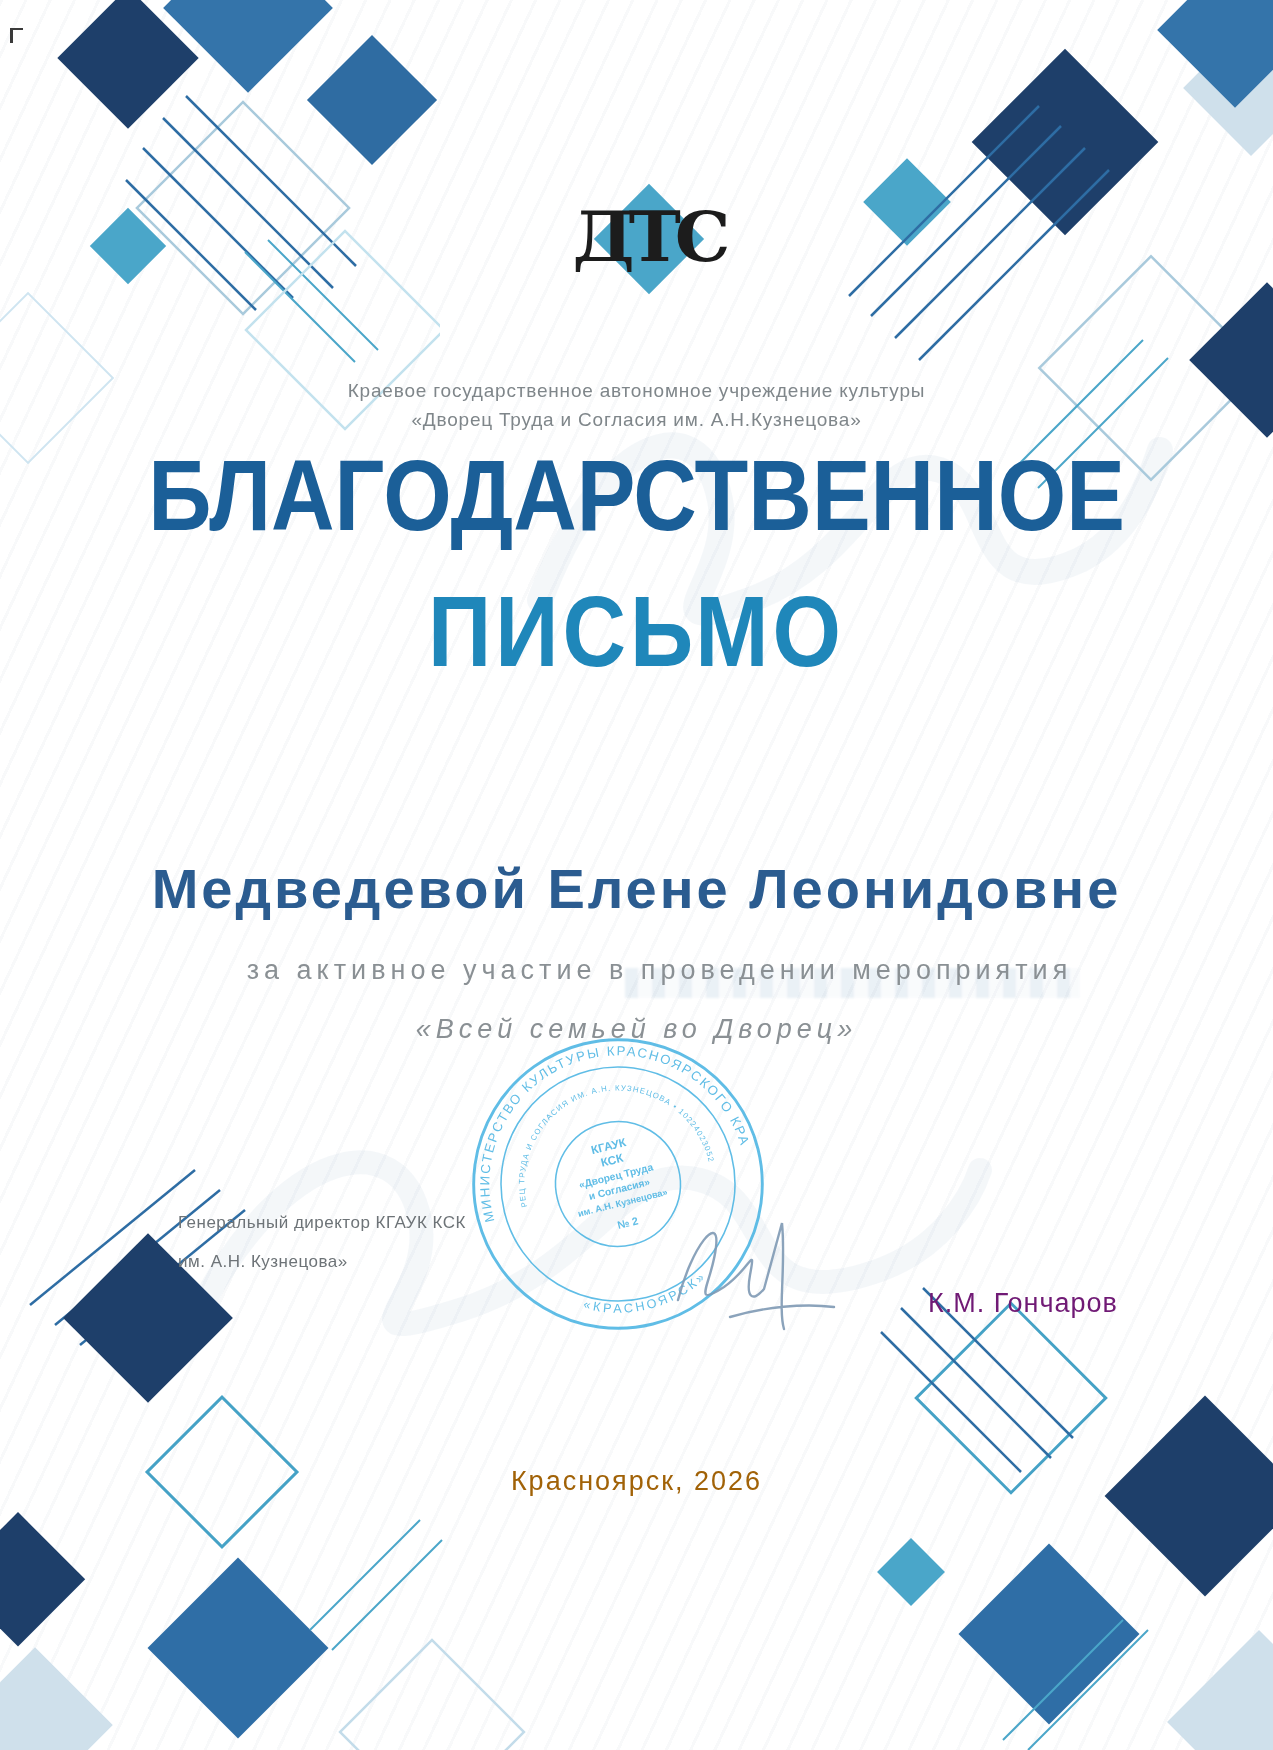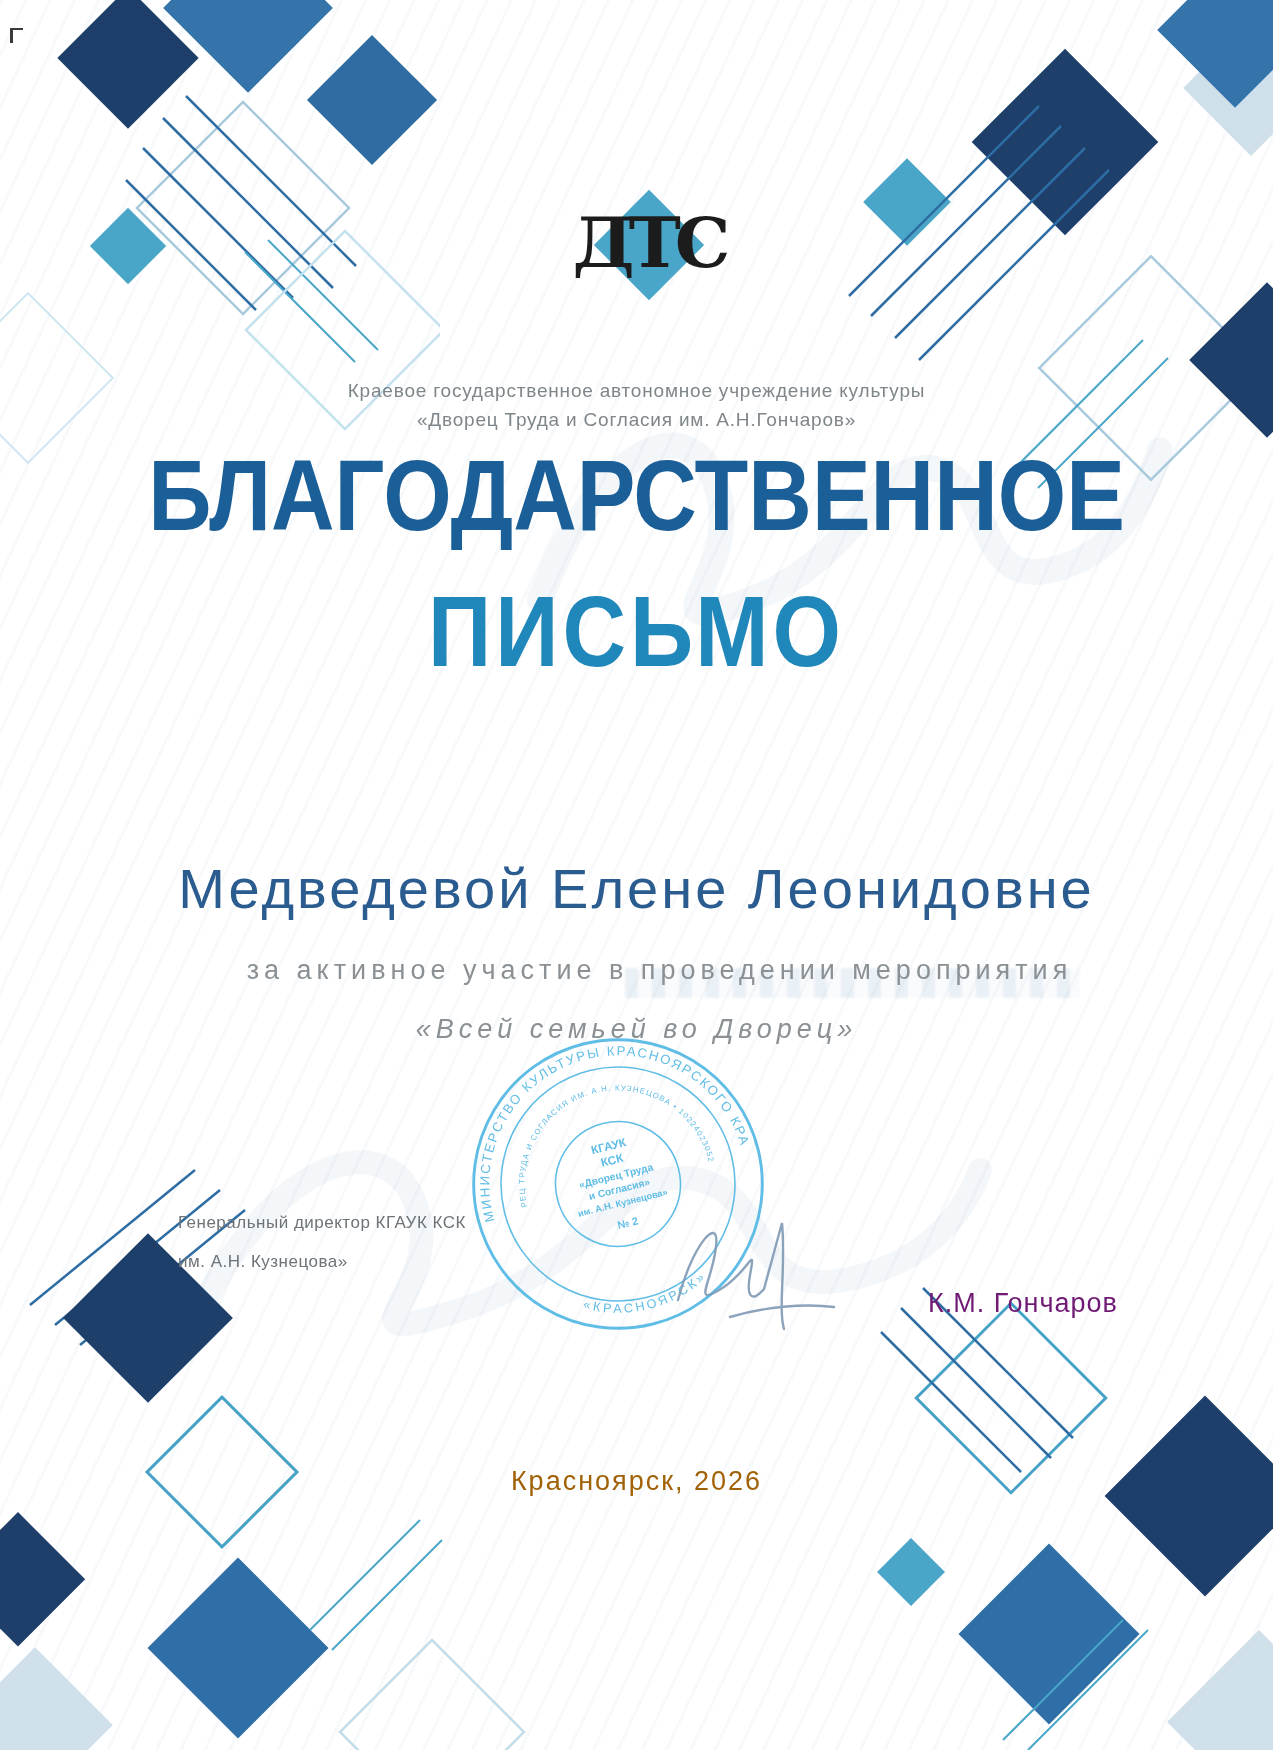--- a/index.html
+++ b/index.html
@@ -29,39 +29,39 @@
   .scan-mark{left:10px;top:28px;width:10px;height:13px;
     border-left:3px solid #3a3a3a;border-top:2px solid #3a3a3a;z-index:5;}
   .scan-band{left:625px;top:968px;width:455px;height:30px;z-index:1;
     background:repeating-linear-gradient(90deg,rgba(92,142,182,.45) 0 13px,rgba(180,205,225,.25) 13px 27px);
     opacity:.28;filter:blur(1px);}
 
   
   .wm{opacity:.055;z-index:0;}
 
   
-  .logo{top:192px;height:118px;z-index:2;margin-left:24px;}
+  .logo{top:186px;height:118px;z-index:2;margin-left:24px;}
   .logo-wrap{position:relative;display:inline-block;width:170px;height:118px;}
   .logo-diamond{position:absolute;left:46px;top:14px;width:78px;height:78px;
     background:#4aa6c9;transform:rotate(45deg);}
   .logo-text{position:absolute;left:0;right:0;top:16px;
     font-family:"DejaVu Serif",serif;font-weight:bold;font-size:70px;
     letter-spacing:-6px;color:#1c1c1c;line-height:1;}
 
   
   .org{top:342px;color:#7f868a;font-size:19px;line-height:29px;letter-spacing:.8px;z-index:2;margin-top:34px;}
 
   
   .title1{top:446px;color:#1b5f98;font-weight:bold;font-size:88px;line-height:1;
     transform:scaleY(1.14);transform-origin:center top;letter-spacing:0;z-index:2;}
   .title2{top:582px;color:#1f87ba;font-weight:bold;font-size:88px;line-height:1;
     transform:scaleY(1.14);transform-origin:center top;letter-spacing:4px;z-index:2;}
 
   
-  .recipient{top:856px;color:#2b5c90;font-weight:normal;font-size:56px;letter-spacing:3px;z-index:2;}
+  .recipient{top:856px;color:#2b5c90;font-weight:bold;font-size:56px;letter-spacing:3px;z-index:2;}
 
   
   .reason1{top:955px;color:#8a9094;font-size:27px;letter-spacing:5px;z-index:2;padding-left:46px;}
   .reason2{top:1014px;color:#8a9094;font-size:27px;letter-spacing:5px;z-index:2;font-style:italic;}
 
   
   .sig-role{left:178px;top:1203px;color:#6d7377;font-size:17px;line-height:39px;
     letter-spacing:.5px;z-index:3;}
   .sig-name{left:928px;top:1288px;color:#701a75;font-size:27px;letter-spacing:1px;z-index:4;}
 
@@ -165,21 +165,21 @@
 
   <div class="abs centered logo">
     <span class="logo-wrap">
       <span class="logo-diamond"></span>
       <span class="logo-text">ДТС</span>
     </span>
   </div>
 
   <div class="abs centered org">
     <div>Краевое государственное автономное учреждение культуры</div>
-    <div>«Дворец Труда и Согласия им. А.Н.Гончаров»</div>
+    <div>«Дворец Труда и Согласия им. А.Н.Кузнецова»</div>
   </div>
 
   <div class="abs centered title1">БЛАГОДАРСТВЕННОЕ</div>
   <div class="abs centered title2">ПИСЬМО</div>
 
   <div class="abs centered recipient">Медведевой Елене Леонидовне</div>
 
   <div class="abs centered reason1">за активное участие в проведении мероприятия</div>
   <div class="abs centered reason2">«Всей семьей во Дворец»</div>
 

